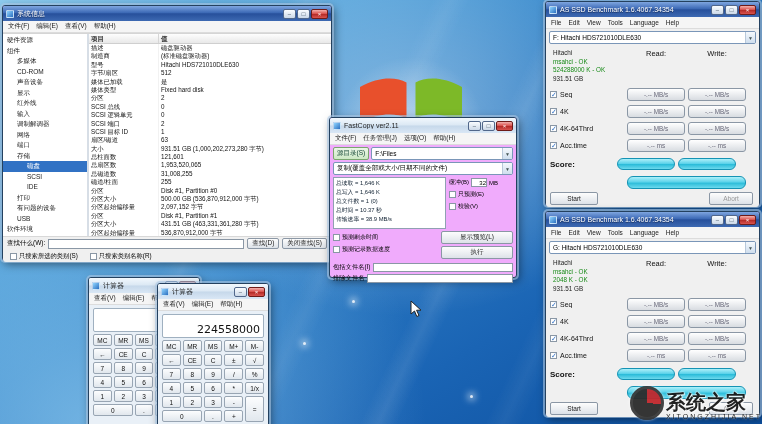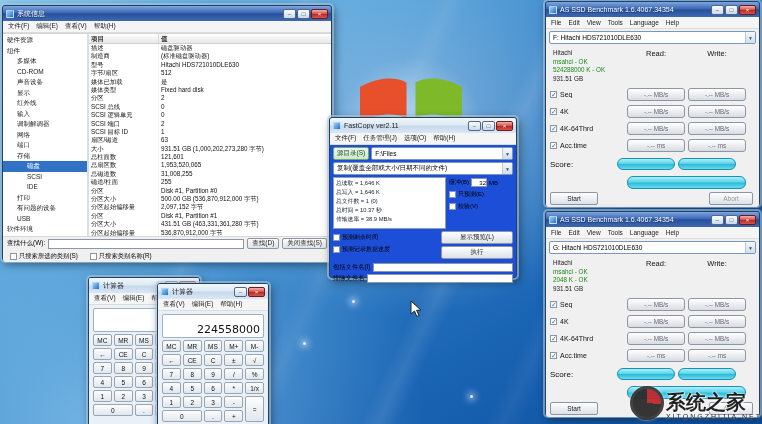--- a/index.html
+++ b/index.html
@@ -14,21 +14,21 @@
   .beams{position:absolute;inset:0;opacity:.9;background:
       linear-gradient(115deg, transparent 30%, rgba(255,255,255,.10) 32%, transparent 34%),
       linear-gradient(115deg, transparent 45%, rgba(255,255,255,.07) 47%, transparent 49%),
       linear-gradient(115deg, transparent 58%, rgba(255,255,255,.10) 60%, transparent 62%),
       linear-gradient(115deg, transparent 71%, rgba(255,255,255,.06) 73%, transparent 75%);}
   .winlogo{position:absolute;left:336px;top:48px;z-index:1}
   .spark{position:absolute;width:3px;height:3px;border-radius:50%;background:#fff;
     box-shadow:0 0 7px 2px rgba(255,255,255,.85);opacity:.85;z-index:1}
 
   
-  .window{position:absolute;background:#1d4ed8;border:1px solid #24415f;border-radius:3px;
+  .window{position:absolute;background:#f0abfc;border:1px solid #24415f;border-radius:3px;
     box-shadow:0 0 0 2px rgba(170,200,230,.6), 2px 3px 10px rgba(0,0,0,.5)}
   .titlebar{height:15px;display:flex;align-items:center;padding:0 3px;border-radius:2px 2px 0 0;gap:3px}
   .titlebar.aero{background:linear-gradient(#f2f8fd 0%,#dbe8f4 48%,#c6d8ea 52%,#d9e7f5 100%)}
   .titlebar.bluebar{background:linear-gradient(#7fa6e0 0%,#3c69b5 45%,#27509b 52%,#3d69b2 100%)}
   .title-text{font-size:7px;white-space:nowrap;overflow:hidden}
   .titlebar.bluebar .title-text{color:#fff;text-shadow:0 1px 1px rgba(0,0,0,.45)}
   .titlebar.aero .title-text{color:#1c1c1c}
   .winicon{width:8px;height:8px;flex:none;border-radius:1px;background:linear-gradient(135deg,#8fd4ff,#2b6fc0);border:1px solid rgba(255,255,255,.6)}
   .capbtns{margin-left:auto;display:flex}
   .cap{width:13px;height:10px;border:1px solid #51678a;border-radius:2px;margin-left:1px;padding:0;
@@ -109,21 +109,21 @@
   .info-line{font-size:6.3px;line-height:8.5px;color:#222;white-space:nowrap}
   .info-line.ok{color:#178a17}
   .rw-headers{position:absolute;top:3px;left:81px;display:flex;gap:3px}
   .rw-headers span{width:58px;font-size:7.5px;color:#111;text-align:center}
   .test-rows{position:absolute;top:40px;left:0;right:0}
   .trow{display:flex;align-items:center;height:17px;padding:0 0 0 4px;gap:3px}
   .tlabel{font-size:7px;width:64px;color:#111;overflow:hidden;white-space:nowrap}
   .mbtn{width:58px;height:13px;font-size:6.3px;color:#667;flex:none;
     background:linear-gradient(#ffffff,#d8dce1);border:1px solid #8b97a5;border-radius:3px;padding:0}
   .score-row{position:absolute;left:0;top:112px;display:flex;align-items:center;padding:0 0 0 4px;gap:3px;right:0}
-  .score-label{width:64px;font-size:8px;font-weight:normal;color:#111}
+  .score-label{width:64px;font-size:8px;font-weight:bold;color:#111}
   .sbtn{background:linear-gradient(#aef0fa 0%,#58d1e9 48%,#2bbcd9 54%,#6cdaee 100%);
     border:1px solid #1593b4;border-radius:6px;height:12px;padding:0;flex:none}
   .sbtn.small{width:58px}
   .sbtn.total{position:absolute;left:81px;top:130px;width:119px;height:13px}
   .startrow{position:absolute;left:4px;right:6px;top:146px;display:flex;justify-content:space-between}
   .gbtn.start{width:48px;height:13px}
   .gbtn.abort{width:44px;height:13px;color:#999}
 
   
   .watermark{position:absolute;right:0;bottom:4px;z-index:10;display:flex;align-items:flex-end;gap:2px;opacity:.95}

